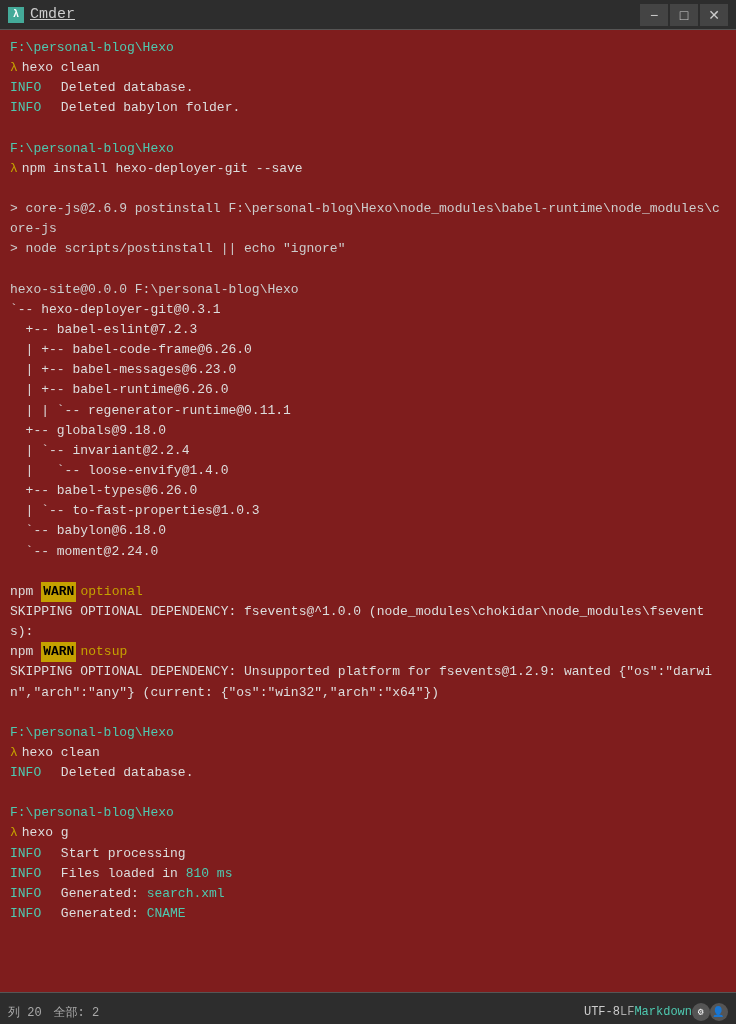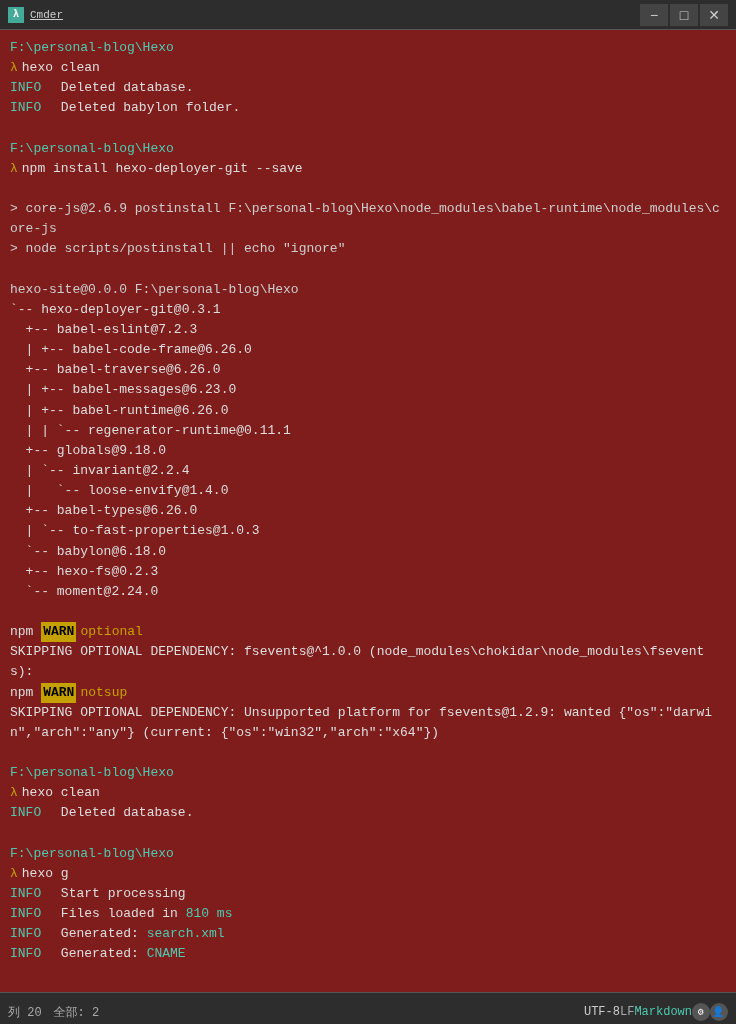--- a/index.html
+++ b/index.html
@@ -28,21 +28,21 @@
       background: #4a9;
       display: flex;
       align-items: center;
       justify-content: center;
       font-size: 10px;
       color: #fff;
       font-weight: bold;
     }
     .title-bar-title {
       color: #ccc;
-      font-size: 11px;
+      font-size: 15px;
       flex: 1;
       text-decoration: underline;
     }
     .title-bar-controls {
       display: flex;
       gap: 2px;
     }
     .tb-btn {
       width: 28px;
       height: 22px;
@@ -112,31 +112,29 @@
     <div class="line"><span class="path">F:\personal-blog\Hexo</span></div>
     <div class="line"><span class="prompt">λ</span><span class="cmd">npm install hexo-deployer-git --save</span></div>
     <div class="line">&nbsp;</div>
     <div class="line"><span class="plain-text">&gt; core-js@2.6.9 postinstall F:\personal-blog\Hexo\node_modules\babel-runtime\node_modules\core-js</span></div>
     <div class="line"><span class="plain-text">&gt; node scripts/postinstall || echo "ignore"</span></div>
     <div class="line">&nbsp;</div>
     <div class="line"><span class="plain-text">hexo-site@0.0.0 F:\personal-blog\Hexo</span></div>
     <div class="line"><span class="tree-text">`-- hexo-deployer-git@0.3.1</span></div>
     <div class="line"><span class="tree-text">  +-- babel-eslint@7.2.3</span></div>
     <div class="line"><span class="tree-text">  | +-- babel-code-frame@6.26.0</span></div>
-    <div class="line"><span class="tree-text">  +-- babel-traverse@6.26.0</span></div>
     <div class="line"><span class="tree-text">  | +-- babel-messages@6.23.0</span></div>
     <div class="line"><span class="tree-text">  | +-- babel-runtime@6.26.0</span></div>
     <div class="line"><span class="tree-text">  | | `-- regenerator-runtime@0.11.1</span></div>
     <div class="line"><span class="tree-text">  +-- globals@9.18.0</span></div>
     <div class="line"><span class="tree-text">  | `-- invariant@2.2.4</span></div>
     <div class="line"><span class="tree-text">  |   `-- loose-envify@1.4.0</span></div>
     <div class="line"><span class="tree-text">  +-- babel-types@6.26.0</span></div>
     <div class="line"><span class="tree-text">  | `-- to-fast-properties@1.0.3</span></div>
     <div class="line"><span class="tree-text">  `-- babylon@6.18.0</span></div>
-    <div class="line"><span class="tree-text">  +-- hexo-fs@0.2.3</span></div>
     <div class="line"><span class="tree-text">  `-- moment@2.24.0</span></div>
     <div class="line">&nbsp;</div>
     <div class="line"><span class="info-text">npm </span><span class="warn-label">WARN</span> <span class="warn-keyword">optional</span><span class="warn-text">SKIPPING OPTIONAL DEPENDENCY: fsevents@^1.0.0 (node_modules\chokidar\node_modules\fsevents):</span></div>
     <div class="line"><span class="info-text">npm </span><span class="warn-label">WARN</span> <span class="warn-keyword">notsup</span><span class="warn-text">SKIPPING OPTIONAL DEPENDENCY: Unsupported platform for fsevents@1.2.9: wanted {"os":"darwin","arch":"any"} (current: {"os":"win32","arch":"x64"})</span></div>
     <div class="line">&nbsp;</div>
     <div class="line"><span class="path">F:\personal-blog\Hexo</span></div>
     <div class="line"><span class="prompt">λ</span><span class="cmd">hexo clean</span></div>
     <div class="line"><span class="info-label">INFO</span><span class="info-text">  Deleted database.</span></div>
     <div class="line">&nbsp;</div>
     <div class="line"><span class="path">F:\personal-blog\Hexo</span></div>

